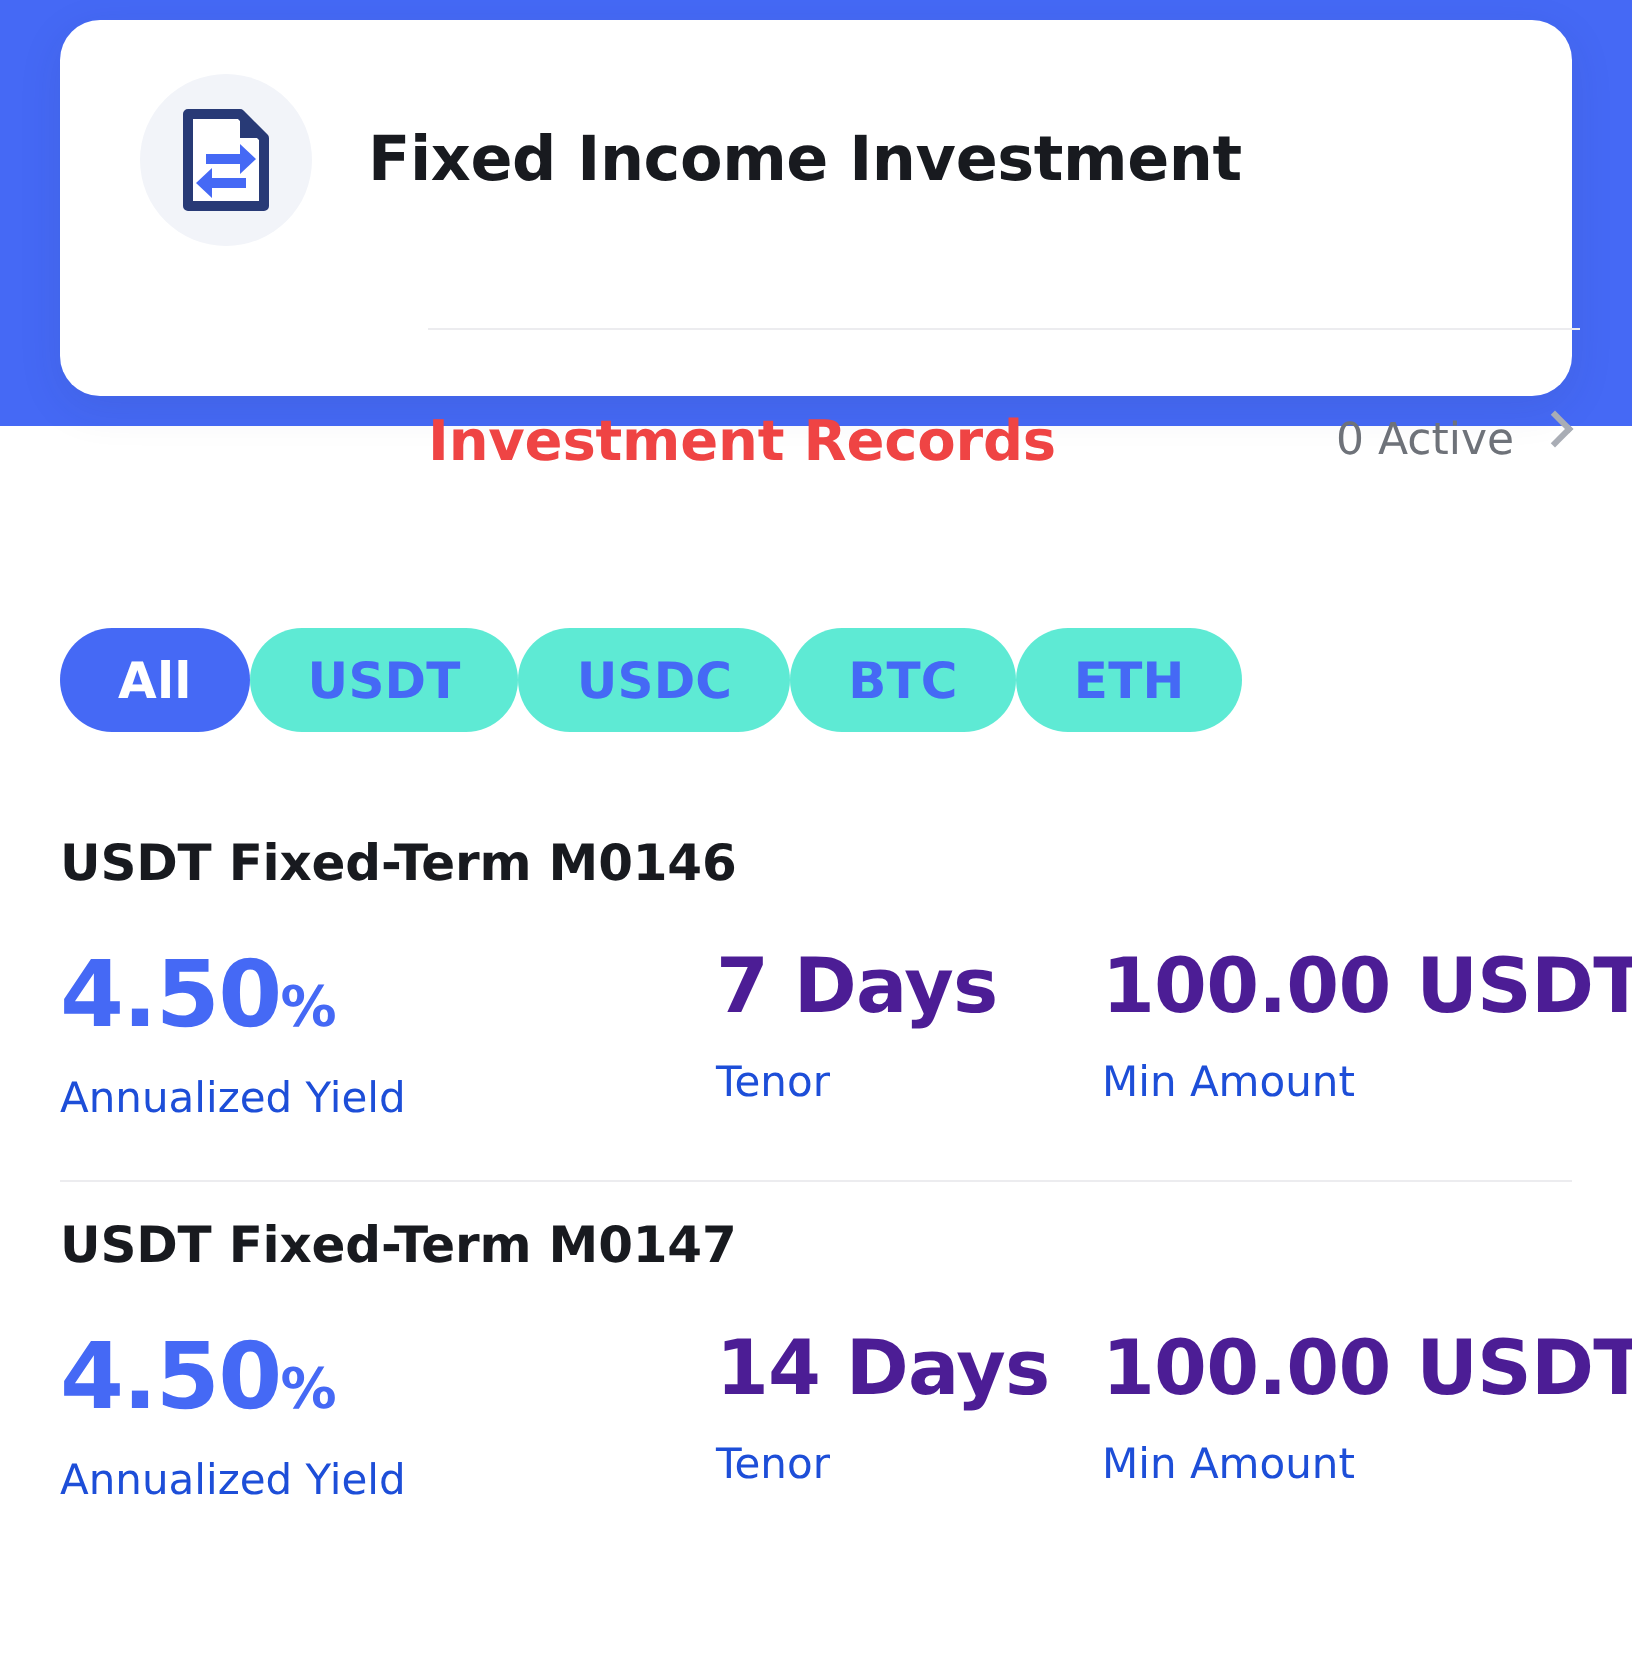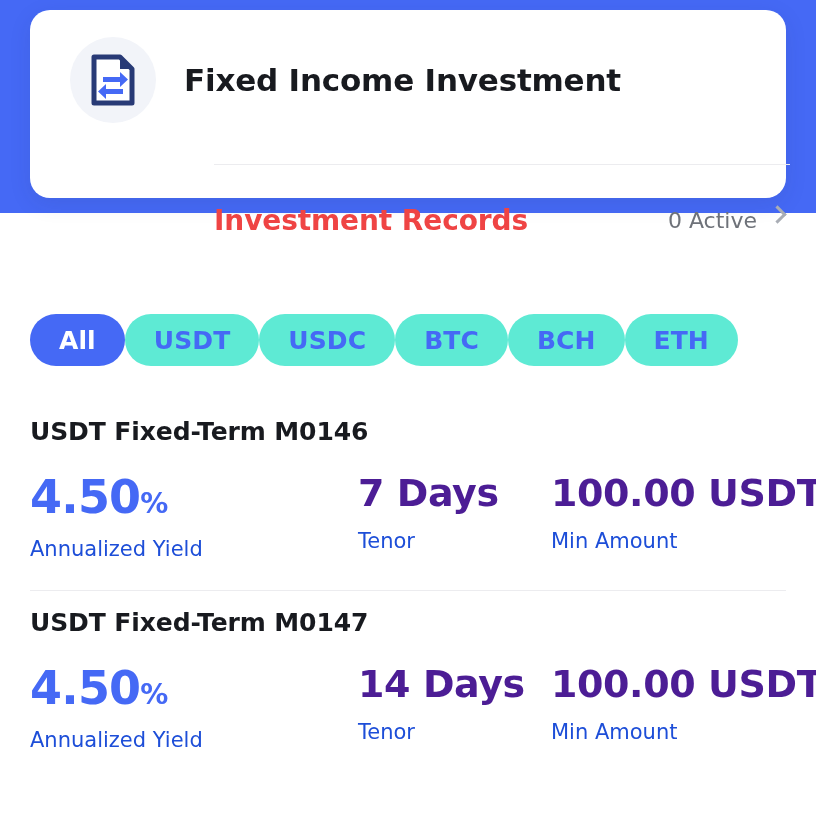--- a/index.html
+++ b/index.html
@@ -265,21 +265,20 @@
   </div>
 
 </div>
 
 <div id="tabs-strip">
   <div id="tabs-row">
     <div class="tab-pill active">All</div>
     <div class="tab-pill">USDT</div>
     <div class="tab-pill">USDC</div>
     <div class="tab-pill">BTC</div>
-    <div class="tab-pill">BCH</div>
     <div class="tab-pill">ETH</div>
 
   </div>
 </div>
 
 <div id="product-list">
 
   <div class="product-item">
     <div class="product-name">USDT Fixed-Term M0146</div>
     <div class="product-metrics">

